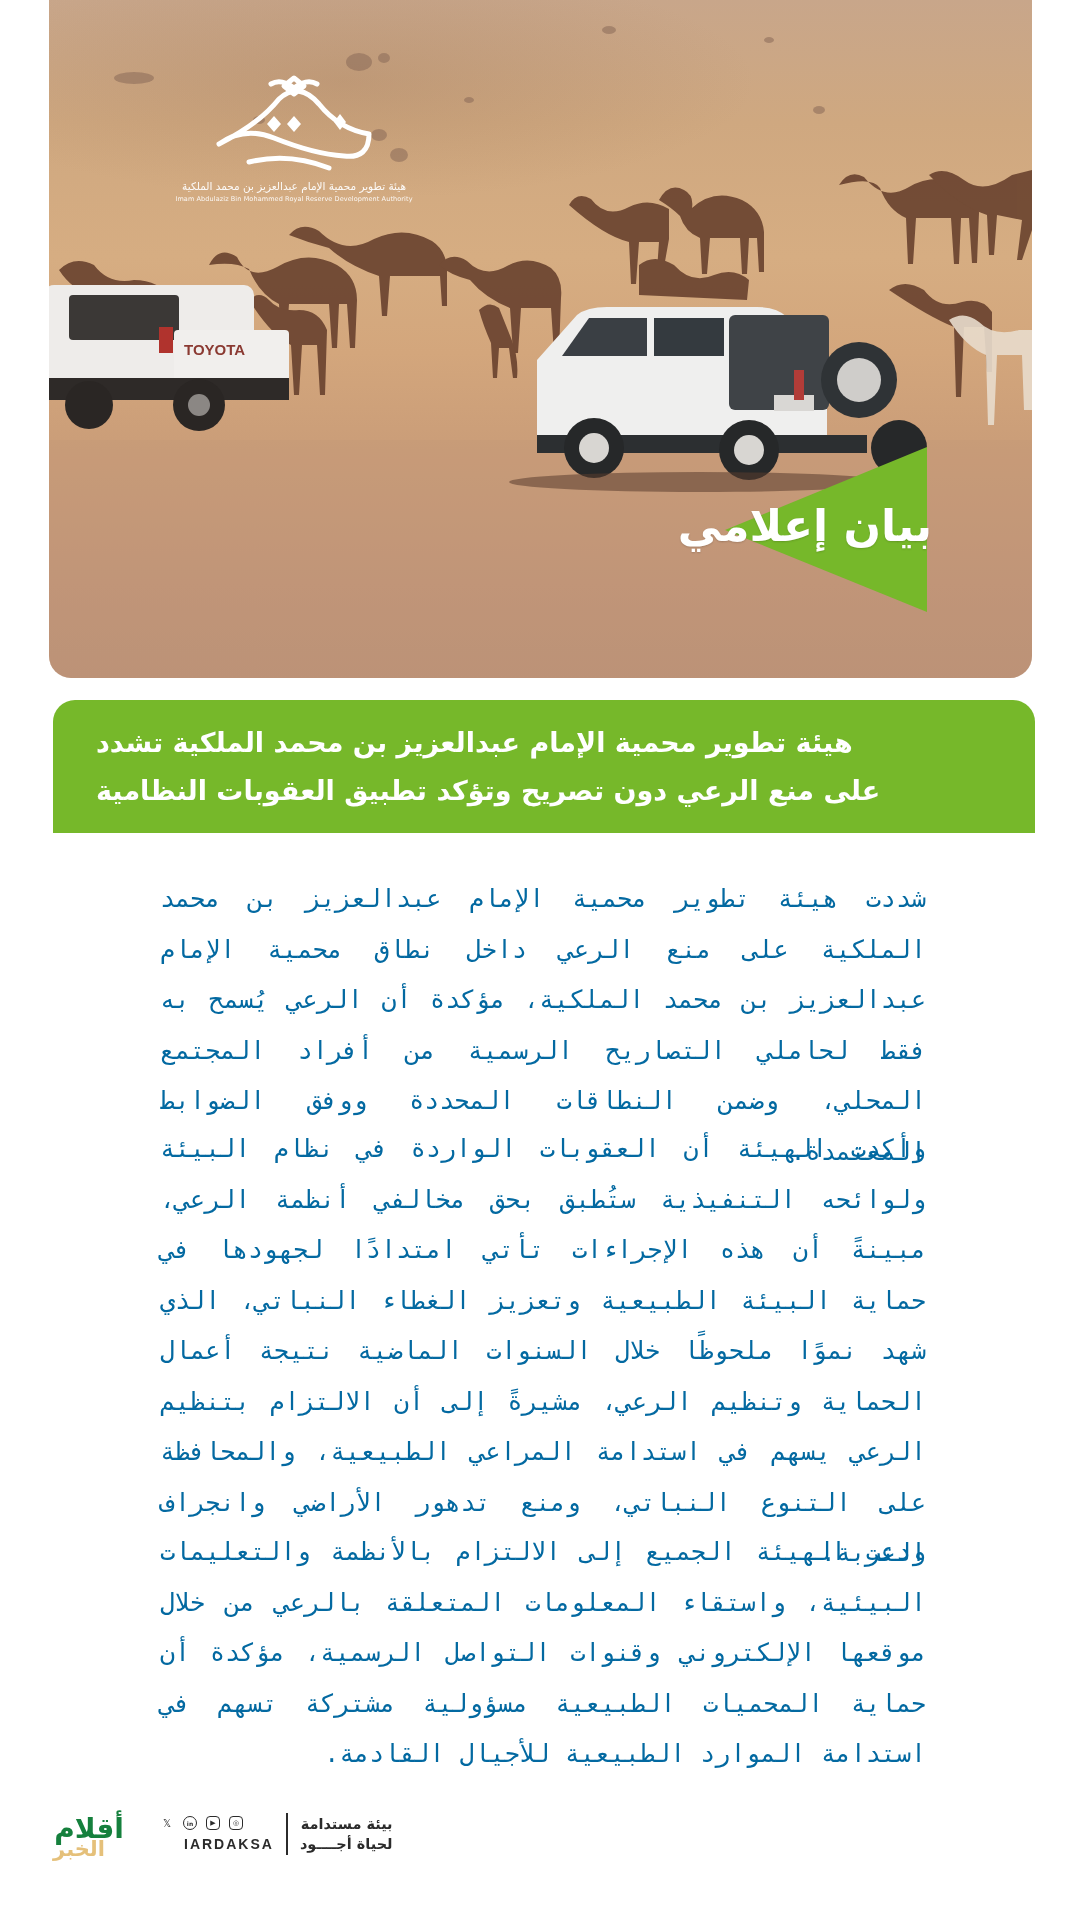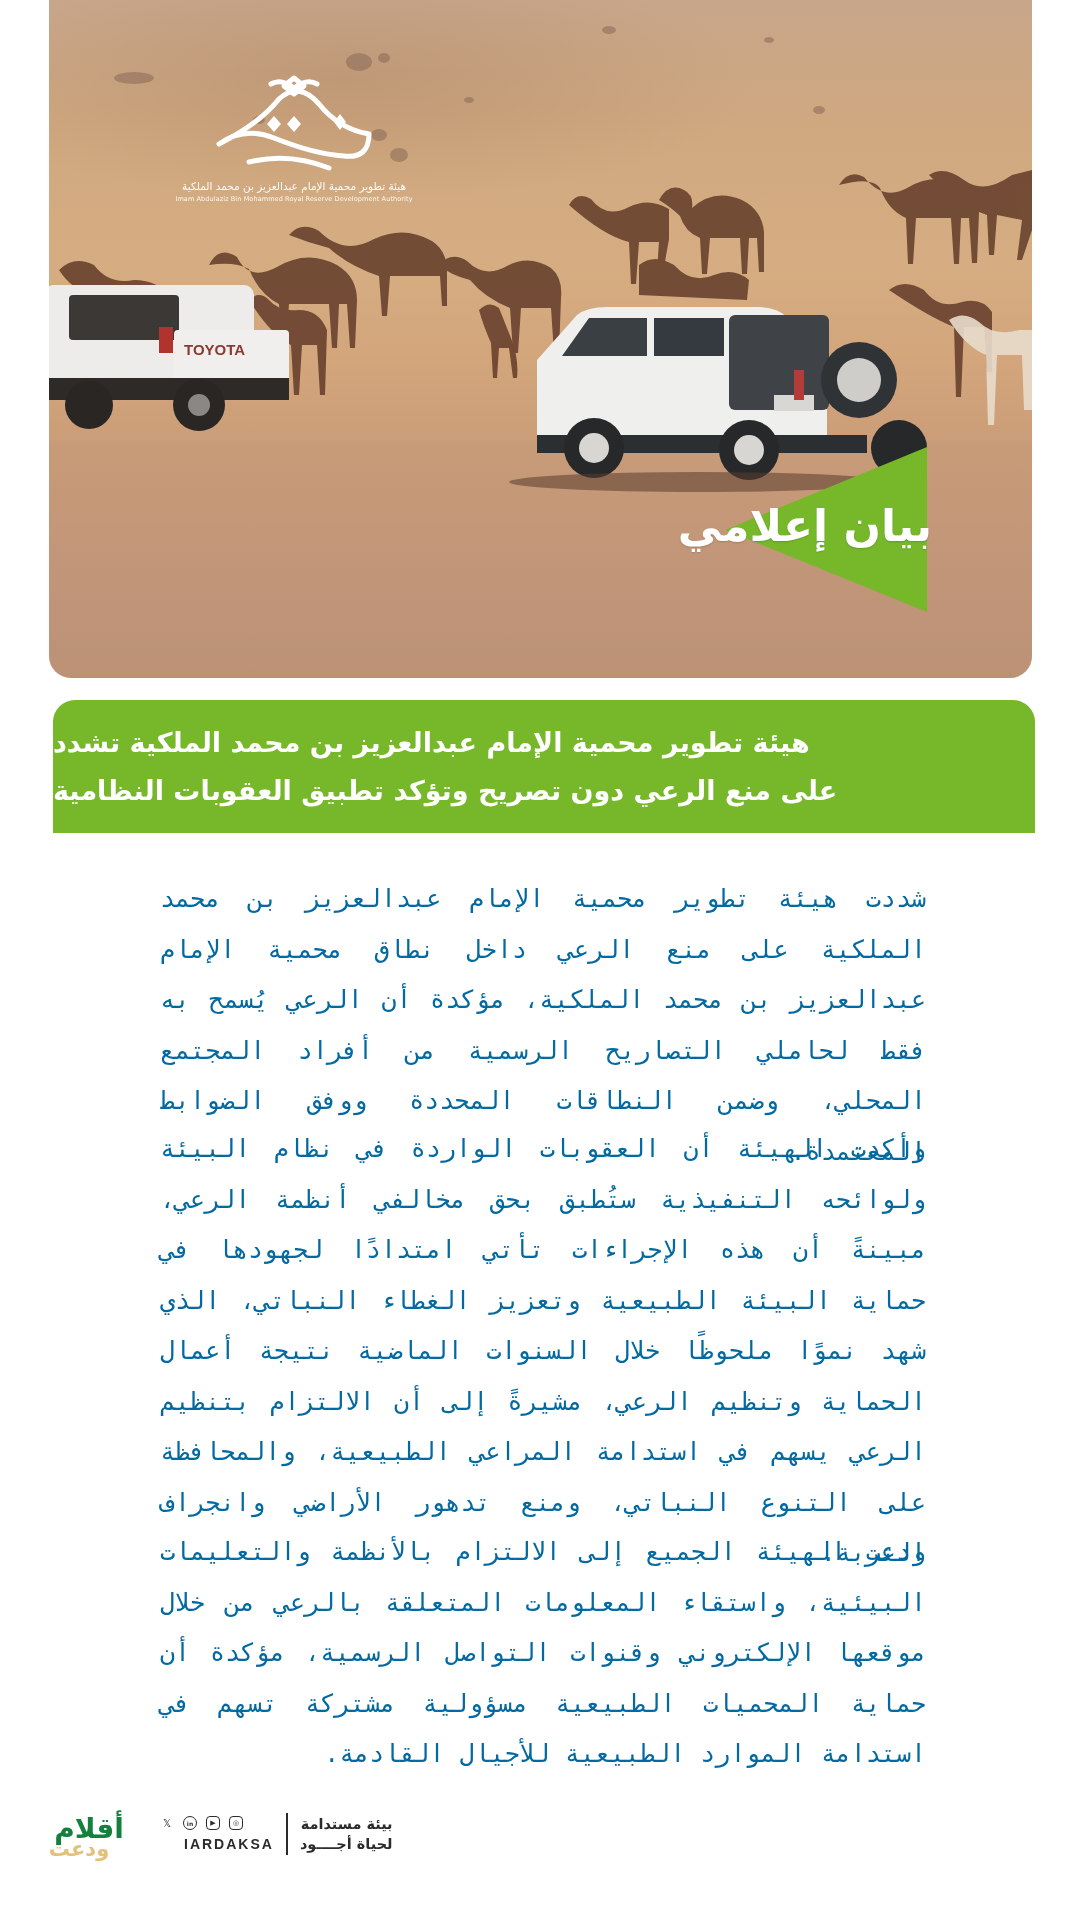--- a/index.html
+++ b/index.html
@@ -36,21 +36,21 @@
 
     
     .headline {
       position: absolute; left: 53px; top: 700px; width: 982px; height: 133px;
       background: #76b82a; border-radius: 22px 22px 0 0;
       display: flex; flex-direction: column; justify-content: center; align-items: flex-end;
       padding-right: 108px; direction: rtl;
     }
     .headline .line {
       color: #ffffff; font-family: "DejaVu Sans", sans-serif; font-weight: bold;
-      font-size: 27px; line-height: 48px; white-space: nowrap; text-align: right;
+      font-size: 27px; line-height: 48px; white-space: nowrap; text-align: right; padding-left: 43px;
     }
 
     
     .body-text {
       position: absolute; left: 160px; width: 766px; direction: rtl; text-align: justify;
       color: #0369a1; font-family: Liberation Mono, monospace; font-size: 25px; line-height: 50.5px;
       text-align-last: right;
     }
     .p1 { top: 876px; }
     .p2 { top: 1126px; }
@@ -178,21 +178,21 @@
   <div class="line">هيئة تطوير محمية الإمام عبدالعزيز بن محمد الملكية تشدد</div>
   <div class="line">على منع الرعي دون تصريح وتؤكد تطبيق العقوبات النظامية</div>
 </div>
 
 <p class="body-text p1">شددت هيئة تطوير محمية الإمام عبدالعزيز بن محمد الملكية على منع الرعي داخل نطاق محمية الإمام عبدالعزيز بن محمد الملكية، مؤكدة أن الرعي يُسمح به فقط لحاملي التصاريح الرسمية من أفراد المجتمع المحلي، وضمن النطاقات المحددة ووفق الضوابط المعتمدة.</p>
 <p class="body-text p2">وأكدت الهيئة أن العقوبات الواردة في نظام البيئة ولوائحه التنفيذية ستُطبق بحق مخالفي أنظمة الرعي، مبينةً أن هذه الإجراءات تأتي امتدادًا لجهودها في حماية البيئة الطبيعية وتعزيز الغطاء النباتي، الذي شهد نموًا ملحوظًا خلال السنوات الماضية نتيجة أعمال الحماية وتنظيم الرعي، مشيرةً إلى أن الالتزام بتنظيم الرعي يسهم في استدامة المراعي الطبيعية، والمحافظة على التنوع النباتي، ومنع تدهور الأراضي وانجراف التربة.</p>
 <p class="body-text p3">ودعت الهيئة الجميع إلى الالتزام بالأنظمة والتعليمات البيئية، واستقاء المعلومات المتعلقة بالرعي من خلال موقعها الإلكتروني وقنوات التواصل الرسمية، مؤكدة أن حماية المحميات الطبيعية مسؤولية مشتركة تسهم في استدامة الموارد الطبيعية للأجيال القادمة.</p>
 
 <div class="source-logo">
   <div class="top">أقلام</div>
-  <div class="bottom">ودعت</div>
+  <div class="bottom">الخبر</div>
 </div>
 
 <div class="footer-brand">
   <div class="social-block">
     <div class="social-icons">
       <span>𝕏</span>
       <span class="boxed round">in</span>
       <span class="boxed">▶</span>
       <span class="boxed">◎</span>
     </div>

